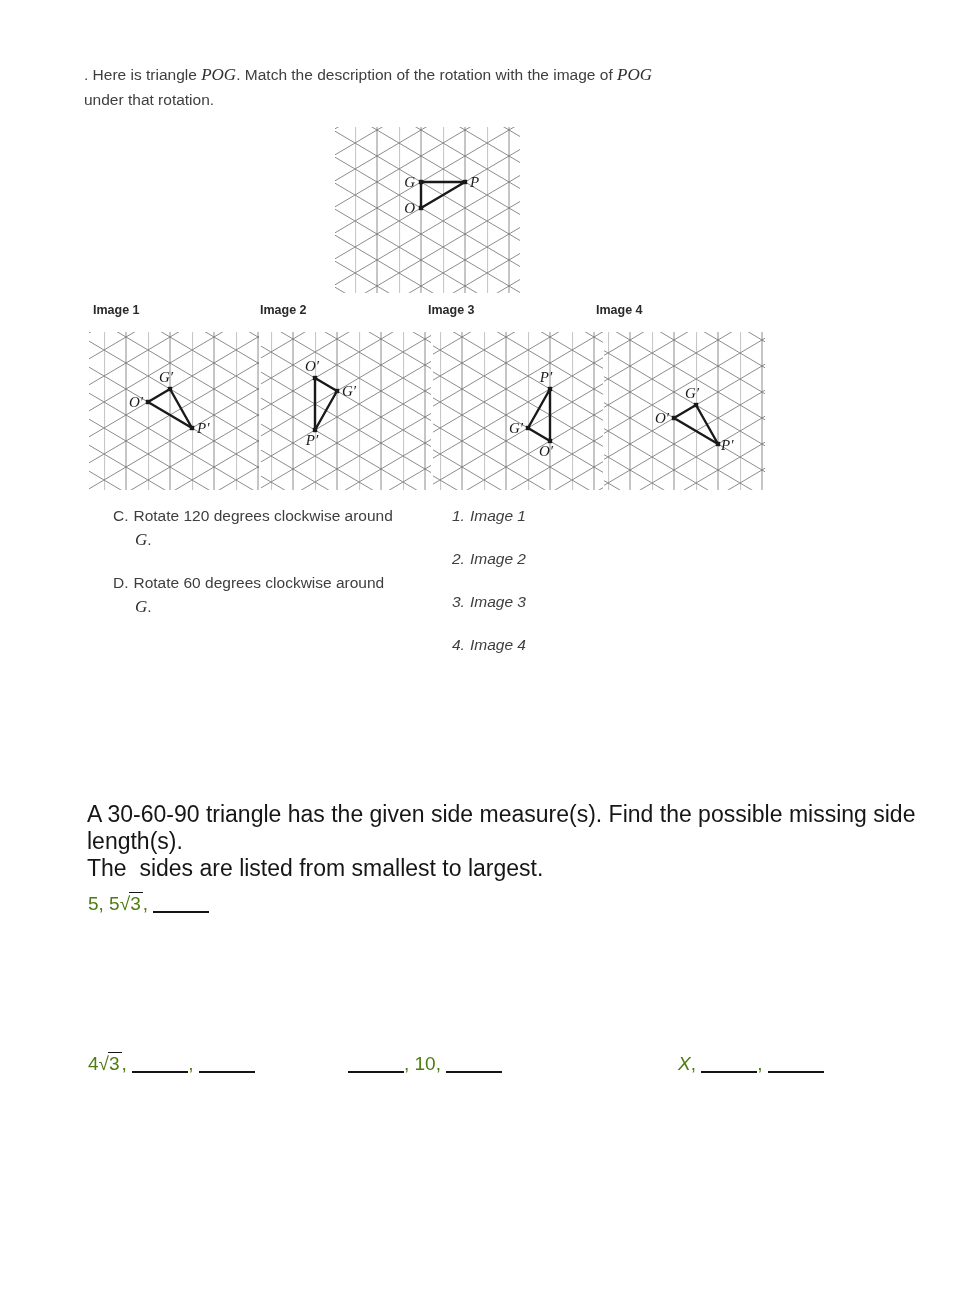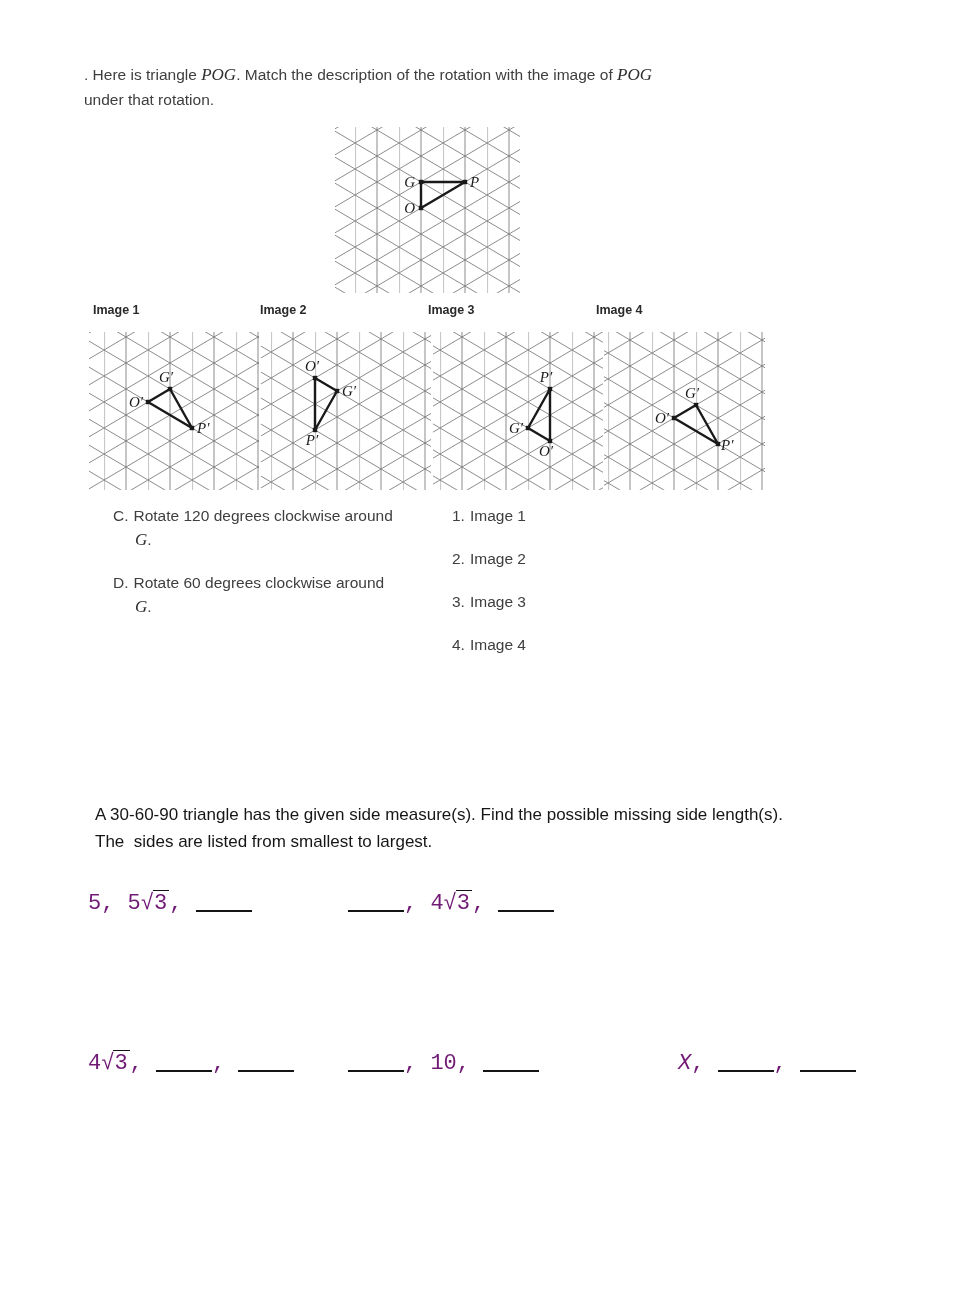--- a/index.html
+++ b/index.html
@@ -19,29 +19,29 @@
 
   
   .grid-box{position:absolute;background:#fff;}
   .vlabel{font-family:"Liberation Serif",serif;font-style:italic;font-size:15px;fill:#1b1b1b;}
 
   
   #rotation-options{left:113px;top:504px;width:345px;font-size:15.5px;line-height:24px;}
   .opt{padding-left:22px;text-indent:-22px;margin-bottom:19px;}
   .opt-letter{margin-right:5px;}
   #image-choices{left:452px;top:504px;font-size:15.5px;line-height:24px;}
-  .choice{margin-bottom:19px;}
+  .choice{margin-bottom:19px;font-style:italic;}
   .clabel{margin-left:5px;}
 
   
-  #triangle-problem{left:87px;top:801px;width:860px;font-size:17px;line-height:27px;
-                    color:#161616;white-space:pre-wrap;margin-left:8px;}
+  #triangle-problem{left:87px;top:801px;width:860px;font-size:23px;line-height:27px;
+                    color:#161616;white-space:pre-wrap;}
 
   
-  .mcol{position:absolute;font-family:Liberation Mono, monospace;font-size:22px;line-height:32px;color:#701a75;}
+  .mcol{position:absolute;font-family:Liberation Sans, sans-serif;font-size:19px;line-height:32px;color:#4d7c0f;}
   #m11{left:88px;top:888px;}  #m12{left:348px;top:888px;}  #m13{left:680px;top:888px;}
   #m21{left:88px;top:1048px;} #m22{left:348px;top:1048px;} #m23{left:678px;top:1048px;}
   .blank{display:inline-block;width:56px;height:4px;border-bottom:2px solid #141414;margin-bottom:-3px;}
   .sq .rt{letter-spacing:-1px;}
   .sq .rad{border-top:1.8px solid #141414;padding:0 2px 0 1px;}
 </style>
 </head>
 <body>
 
 <div id="page">
@@ -166,18 +166,17 @@
     </div>
     <div class="choice">
       <span>4.</span><span class="clabel">Image 4</span>
     </div>
   </div>
 
   <div id="triangle-problem" class="abs">A 30-60-90 triangle has the given side measure(s). Find the possible missing side length(s).
 The  sides are listed from smallest to largest.</div>
 
   <div id="m11" class="mcol"><span>5, 5</span><span class="sq"><span class="rt">√</span><span class="rad">3</span></span><span>, </span><span class="blank"></span></div>
-  <div id="m12" class="mcol"><span class="blank"></span><span>, 4</span><span class="sq"><span class="rt">√</span><span class="rad">3</span></span><span>, </span><span class="blank"></span></div>
   <div id="m21" class="mcol"><span>4</span><span class="sq"><span class="rt">√</span><span class="rad">3</span></span><span>, </span><span class="blank"></span><span>, </span><span class="blank"></span></div>
   <div id="m22" class="mcol"><span class="blank"></span><span>, 10, </span><span class="blank"></span></div>
   <div id="m23" class="mcol"><span class="xi">X</span><span>, </span><span class="blank"></span><span>, </span><span class="blank"></span></div>
 
 </div>
 
 </body></html>

